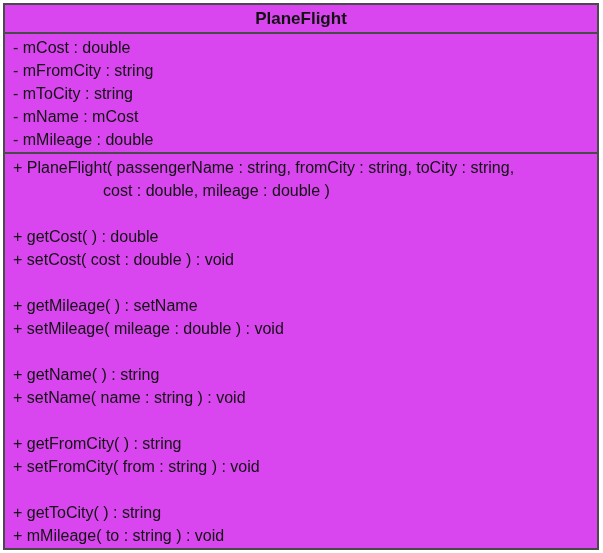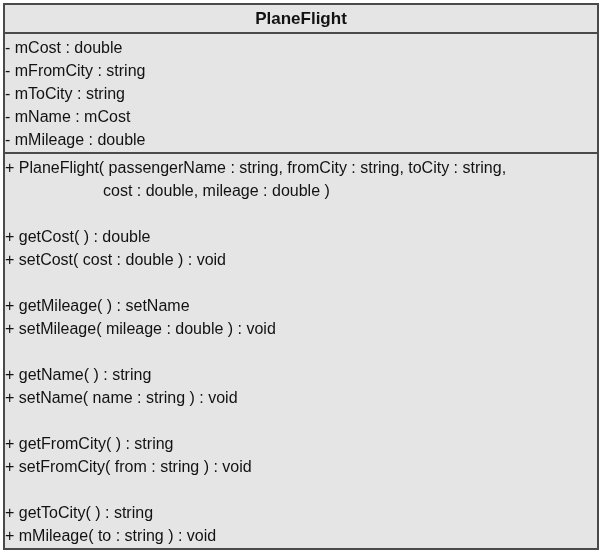--- a/index.html
+++ b/index.html
@@ -18,21 +18,21 @@
     overflow: hidden;
   }
   .uml-box {
     position: absolute;
     left: 3px;
     top: 3px;
     width: 596px;
     height: 547px;
     box-sizing: border-box;
     border: 2px solid #4a4a4a;
-    background: #e5e5e5;
+    background: #d946ef;
     color: #121212;
     overflow: hidden;
   }
   .uml-title {
     height: 27px;
     line-height: 27px;
     border-bottom: 2px solid #4a4a4a;
     text-align: center;
     font-weight: bold;
     font-size: 17px;
@@ -41,20 +41,21 @@
   .uml-attrs {
     border-bottom: 2px solid #4a4a4a;
     padding: 2px 0 1px 0;
   }
   .uml-methods {
     padding: 2px 0 0 0;
   }
   .line {
     height: 23px;
     line-height: 23px;
+    padding-left: 8px;
     font-size: 16px;
     white-space: nowrap;
     overflow: hidden;
   }
   .line.indent {
     padding-left: 98px;
   }
 </style>
 </head>
 <body>

